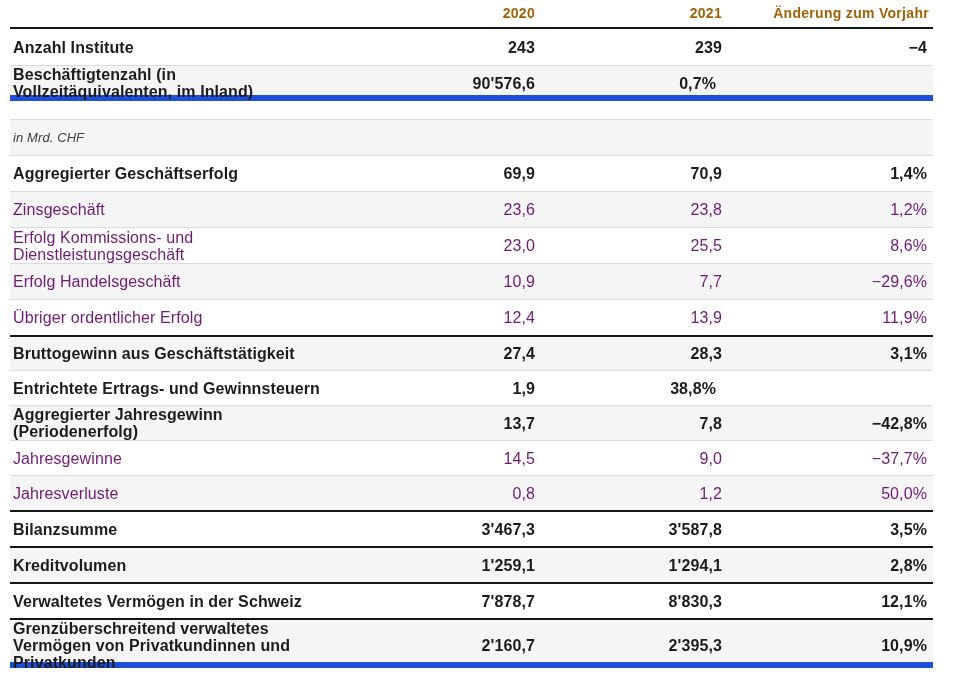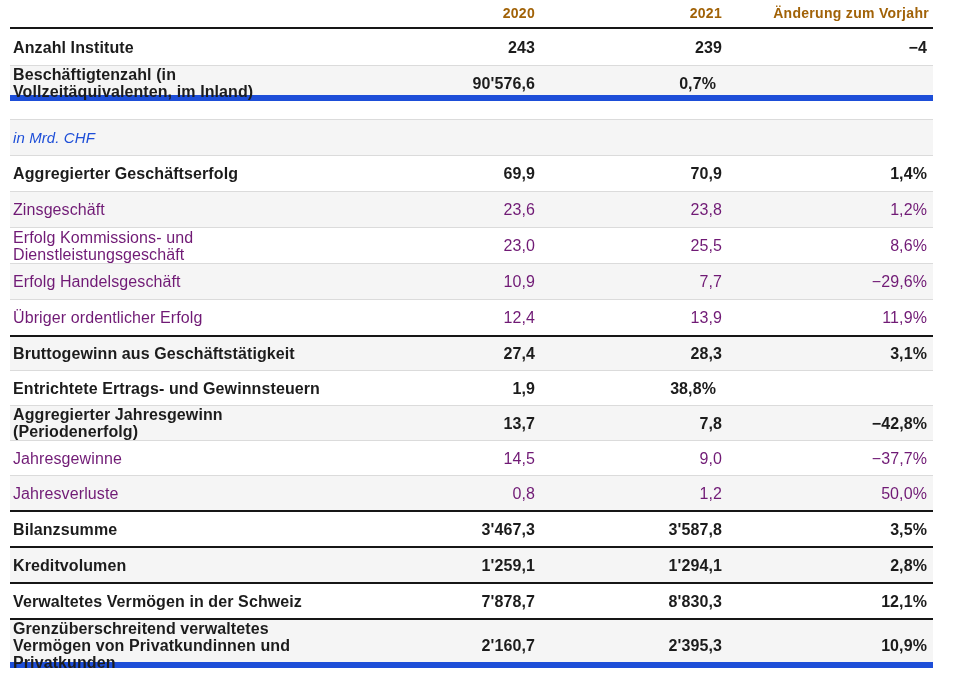--- a/index.html
+++ b/index.html
@@ -35,21 +35,21 @@
     border-top: 1px solid #dbdbdb;
     font-size: 16px;
     letter-spacing: 0.1px;
   }
   .row.first { border-top: none; }
   .row.compact { height: 35px; }
   .row.tall { height: 50px; }
   .row.shaded { background: #f5f5f5; }
   .row.bold { font-weight: 700; color: #1c1c1c; }
   .row.muted { font-weight: 400; color: #701a75; }
-  .row.unit { font-style: italic; color: #1d4ed8; font-size: 15px; }
+  .row.unit { font-style: italic; color: #404040; font-size: 13px; }
   .row.thick-top { border-top: 2px solid #161616; }
   .row.thick-bottom { border-bottom: 6px solid #1d4ed8; }
   .gap { height: 18px; }
   .cell { line-height: 17px; }
   .cell.label { padding-left: 3px; padding-right: 30px; }
   .cell.num { text-align: right; }
   .cell.num.last { padding-right: 6px; }
   .thead .cell.num { text-align: right; }
   .thead .cell.num.last { padding-right: 4px; }
 </style>

